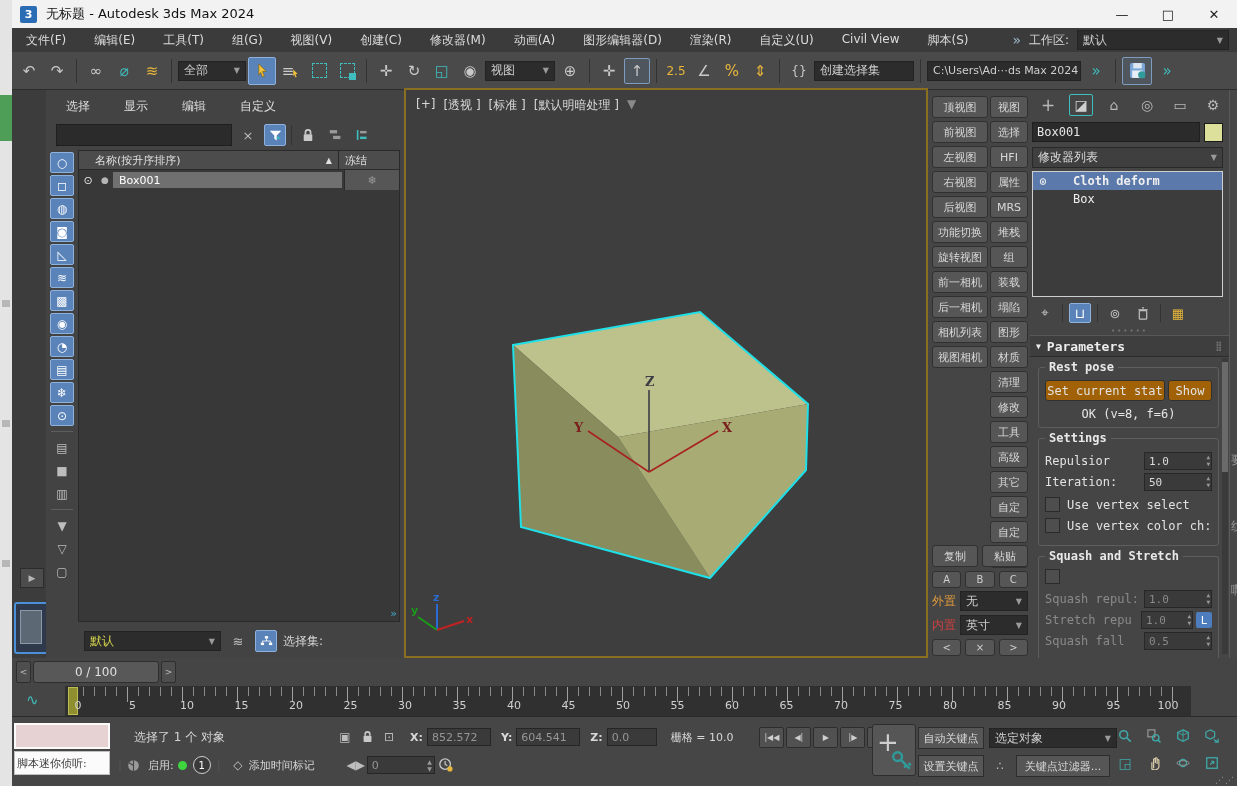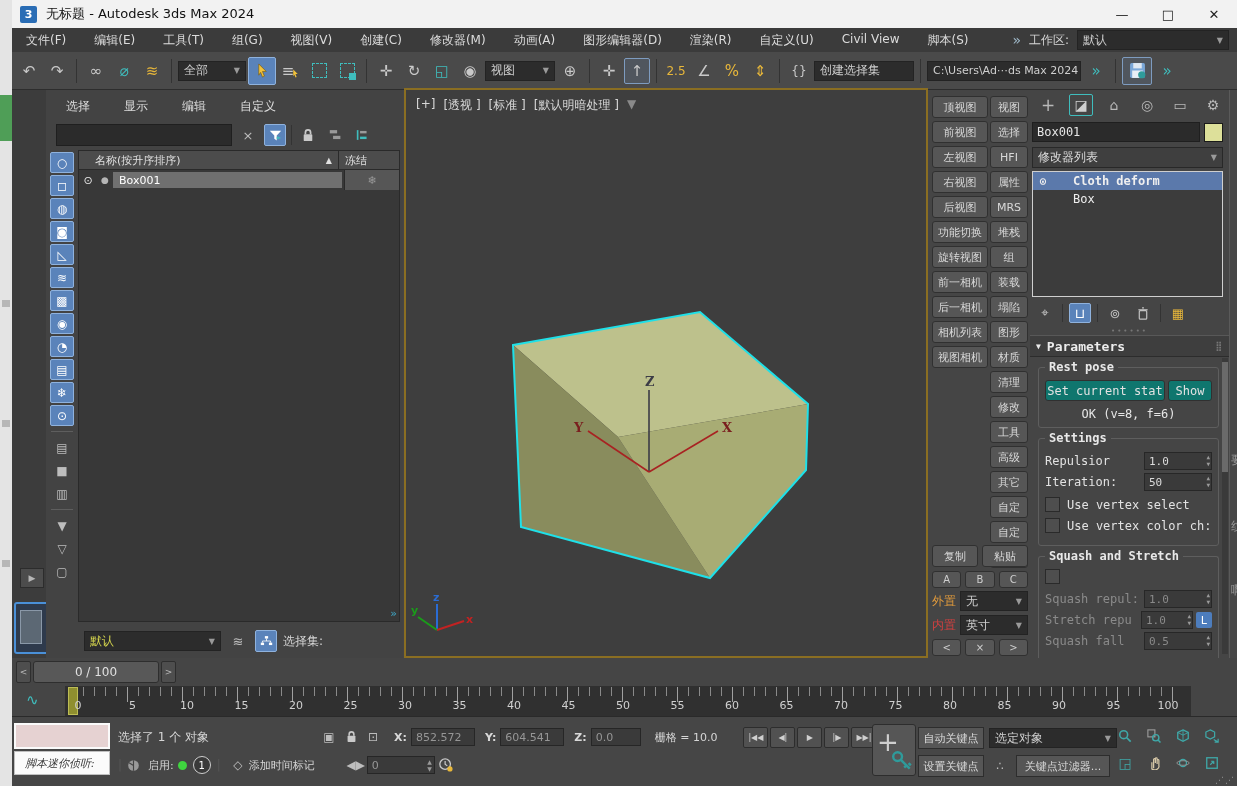--- a/index.html
+++ b/index.html
@@ -100,21 +100,21 @@
   .stacktools{display:flex;align-items:center;gap:6px;padding:6px 0 4px 4px;}
   .sticon{width:22px;height:20px;display:flex;align-items:center;justify-content:center;color:#c2c2c2;font-size:13px;}
   .sticon.on{background:#5a83ba;border:1px solid #8fb2dd;border-radius:2px;box-sizing:border-box;color:#fff;}
   .rollhead{height:20px;background:#3e3e3e;border-top:1px solid #585858;border-bottom:1px solid #2c2c2c;
             display:flex;align-items:center;gap:6px;padding-left:6px;font-family:"DejaVu Sans Mono",monospace;
             font-weight:bold;color:#ececec;font-size:13px;}
   .rollhead .grip{margin-left:auto;padding-right:6px;color:#777;font-size:9px;letter-spacing:1px;}
   .group{border:1px solid #5e5e5e;border-radius:3px;margin:10px 10px 0 8px;position:relative;padding:10px 4px 6px 4px;
          font-family:"DejaVu Sans Mono",monospace;}
   .legend{position:absolute;top:-8px;left:6px;background:#454545;padding:0 4px;color:#e8e8e8;font-weight:bold;font-size:12px;}
-  .pbtn{background:#0f766e;border:1px solid #303030;border-radius:3px;color:#e2e2e2;height:19px;
+  .pbtn{background:#a16207;border:1px solid #303030;border-radius:3px;color:#e2e2e2;height:19px;
         display:flex;align-items:center;justify-content:center;font-size:12px;overflow:hidden;white-space:nowrap;font-family:"DejaVu Sans Mono",monospace;}
   .okline{text-align:center;color:#e6e6e6;font-size:12px;margin-top:6px;}
   .prow{display:flex;align-items:center;margin:3px 2px;font-size:12px;color:#e2e2e2;}
   .prow.dis{color:#8a8a8a;}
   .spin{margin-left:auto;width:62px;height:16px;background:#3a3a3a;border:1px solid #272727;display:flex;align-items:center;
         padding-left:4px;font-size:11px;color:#dcdcdc;position:relative;}
   .dis .spin{color:#8a8a8a;}
   .spin .ud{position:absolute;right:1px;top:0;font-size:6px;color:#9a9a9a;line-height:7px;text-align:center;}
   .chkrow{display:flex;align-items:center;gap:7px;margin:6px 2px;font-size:12px;color:#e2e2e2;}
   .chk{width:13px;height:13px;background:#4e4e4e;border:1px solid #2a2a2a;}
@@ -135,22 +135,22 @@
               background:repeating-linear-gradient(90deg,#8a8a8a 0 1px,transparent 1px 11px);}
   .ticksmajor{position:absolute;left:60px;top:1px;width:1103px;height:15px;
               background:repeating-linear-gradient(90deg,#a0a0a0 0 1px,transparent 1px 55px);}
   .playhead{position:absolute;left:56px;top:1px;width:10px;height:28px;background:#8f8f2f;border:1px solid #bdbd55;box-sizing:border-box;}
   .ruler-labels{position:absolute;left:55px;top:13px;width:1112px;display:flex;justify-content:space-between;}
   .ruler-labels span{width:22px;text-align:center;font-size:11px;color:#d0d0d0;}
   
   .statusbar{left:12px;top:716px;width:1225px;height:70px;background:#464646;border-top:1px solid #2a2a2a;}
   .listener-pink{position:absolute;left:2px;top:6px;width:96px;height:26px;background:#e6d2d2;border:2px solid #fafafa;box-sizing:border-box;}
   .listener-white{position:absolute;left:2px;top:34px;width:96px;height:24px;background:#fbfbfb;border:1px solid #c0c0c0;
-                  box-sizing:border-box;color:#3a3a3a;font-size:11px;display:flex;align-items:center;padding-left:10px;overflow:hidden;white-space:nowrap;font-style:italic;}
-  .srow1{position:absolute;left:106px;top:10px;height:20px;display:flex;align-items:center;}
+                  box-sizing:border-box;color:#3a3a3a;font-size:11px;display:flex;align-items:center;padding-left:2px;overflow:hidden;white-space:nowrap;}
+  .srow1{position:absolute;left:122px;top:10px;height:20px;display:flex;align-items:center;}
   .srow2{position:absolute;left:106px;top:38px;height:20px;display:flex;align-items:center;}
   .coordlbl{color:#d8d8d8;font-size:11px;font-weight:bold;margin:0 4px 0 10px;}
   .coordfield{width:58px;height:16px;background:#3a3a3a;border:1px solid #262626;color:#969696;font-size:11px;
               display:flex;align-items:center;padding-left:4px;}
   .sicon{width:22px;height:18px;display:flex;align-items:center;justify-content:center;color:#bdbdbd;font-size:12px;}
   .pbk{width:23px;height:19px;background:#515151;border:1px solid #2d2d2d;color:#cfcfcf;font-size:8px;
        display:flex;align-items:center;justify-content:center;border-radius:2px;}
   .bigkey{position:absolute;left:860px;top:7px;width:42px;height:50px;background:#565656;border:1px solid #2d2d2d;border-radius:3px;}
   .bigkey .plus{position:absolute;left:4px;top:2px;font-size:26px;color:#cfcfcf;}
   .keybtn{width:64px;height:20px;background:#565656;border:1px solid #2d2d2d;color:#dadada;font-size:11px;

